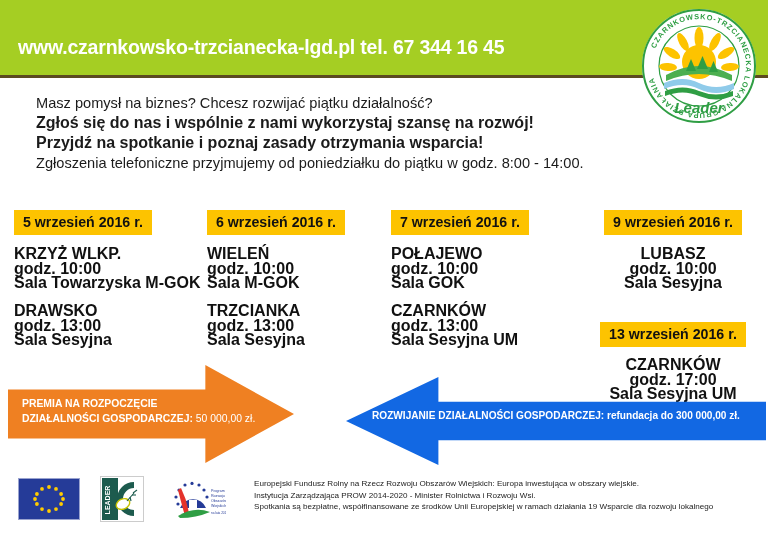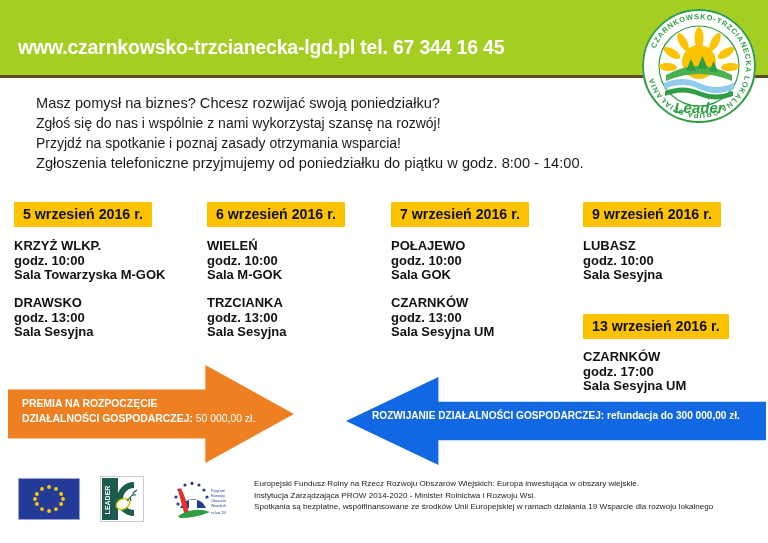--- a/index.html
+++ b/index.html
@@ -54,52 +54,52 @@
     left: 36px;
     top: 93px;
     width: 700px;
   }
   .intro .line {
     font-size: 14.6px;
     line-height: 20px;
     color: #1b1b1b;
     white-space: nowrap;
   }
-  .intro .line.bold { font-weight: normal; font-size: 14px; }
+  .intro .line.bold { font-weight: bold; font-size: 16px; }
 
   
   .schedule {
     position: absolute;
     left: 0; top: 202px;
     width: 768px;
     height: 175px;
   }
-  .col { position: absolute; top: 0; }
+  .col { position: absolute; top: 8px; }
   .col-0 { left: 14px; width: 190px; }
   .col-1 { left: 207px; width: 185px; }
   .col-2 { left: 391px; width: 185px; }
-  .col-3 { left: 583px; width: 180px; }
+  .col-3 { left: 583px; width: 180px; text-align: center; }
 
   .date-chip {
     display: inline-block;
     background: #FDC300;
     color: #111111;
     font-weight: bold;
     font-size: 14.2px;
     padding: 5px 9px 6px 9px;
     white-space: nowrap;
     line-height: 1;
   }
   .date-chip.second { margin-top: 0; }
 
   .events { margin-top: 12px; }
   .event {
     margin-bottom: 13px;
     font-weight: bold;
-    font-size: 13px;
+    font-size: 16px;
     line-height: 14.6px;
     color: #111111;
   }
   .event .place { display:block; }
   .event .time  { display:block; }
   .event .venue { display:block; }
 
   .late-block { position: absolute; left: 0; top: 112px; width: 180px; }
   .late-block .date-chip { font-size: 14.2px; }
   .late-block .events { margin-top: 11px; }
@@ -209,21 +209,21 @@
       <path d="M 71,67 l 4.5,-11 l 4.5,11 z"></path>
     </g>
 
     <path d="M 26,78 Q 45,70 61,78 Q 78,86 96,78 L 96,84 Q 78,92 61,84 Q 45,76 26,84 Z" fill="#8FCBEA"></path>
     <path d="M 27,86 Q 45,79 61,86 Q 78,93 95,86 L 95,91 Q 78,98 61,91 Q 45,84 27,91 Z" fill="#2f9e44"></path>
     <text x="61" y="108" text-anchor="middle" font-family="'Liberation Sans', sans-serif" font-size="15" font-weight="bold" font-style="italic" fill="#2f9e44">Leader</text>
   </svg>
 </div>
 
 <div class="intro">
-  <div class="line">Masz pomysł na biznes? Chcesz rozwijać swoją poniedziałku?</div>
+  <div class="line">Masz pomysł na biznes? Chcesz rozwijać piątku działalność?</div>
   <div class="line bold">Zgłoś się do nas i wspólnie z nami wykorzystaj szansę na rozwój!</div>
   <div class="line bold">Przyjdź na spotkanie i poznaj zasady otrzymania wsparcia!</div>
   <div class="line">Zgłoszenia telefoniczne przyjmujemy od poniedziałku do piątku w godz. 8:00 - 14:00.</div>
 </div>
 
 <div class="schedule">
 
   <div class="col col-0">
     <div class="date-chip">5 wrzesień 2016 r.</div>
     <div class="events">

